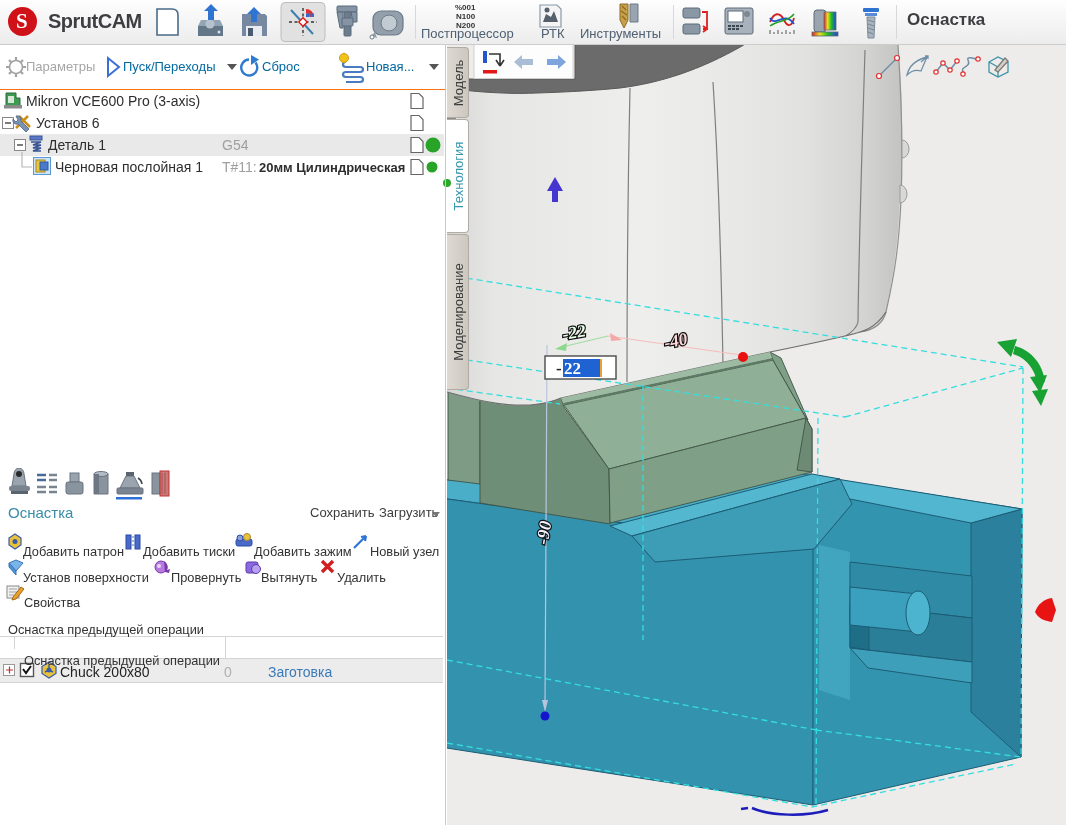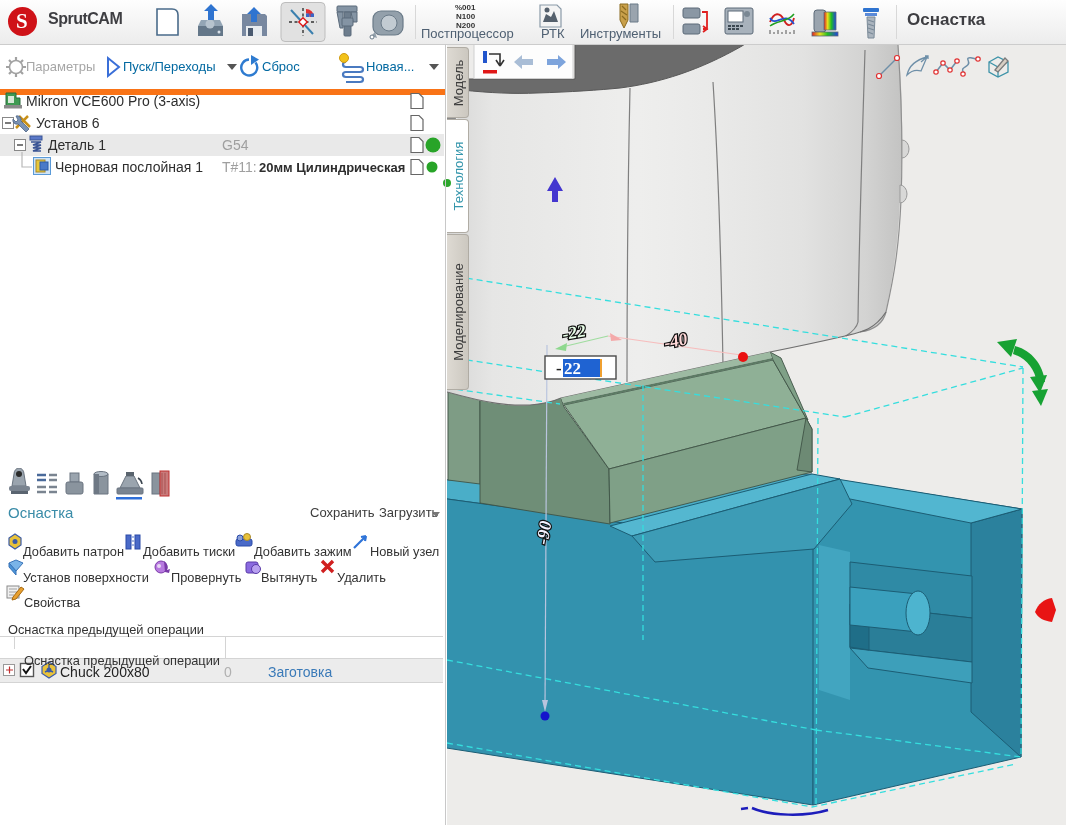--- a/index.html
+++ b/index.html
@@ -4,24 +4,24 @@
 <style>
 html,body{margin:0;padding:0;}
 body{width:1066px;height:825px;overflow:hidden;font-family:"Liberation Sans",sans-serif;background:#fff;}
 #app{position:relative;width:1066px;height:825px;}
 .abs{position:absolute;}
 
 #topbar{position:absolute;left:0;top:0;width:1066px;height:44px;background:linear-gradient(#fefefe,#ececec);border-bottom:1px solid #cccccc;}
 .sep{position:absolute;top:5px;width:1px;height:34px;background:#d8d8d8;}
 #logoC{position:absolute;left:8px;top:7px;width:29px;height:29px;border-radius:50%;background:#cf1218;}
 #logoC span{position:absolute;left:8px;top:2px;color:#fff;font-size:21px;font-weight:bold;font-family:"Liberation Serif",serif;}
-#logoT{position:absolute;left:48px;top:10px;font-size:16px;font-weight:bold;color:#3e3e42;letter-spacing:-0.5px;}
+#logoT{position:absolute;left:48px;top:10px;font-size:20px;font-weight:bold;color:#3e3e42;letter-spacing:-0.5px;}
 .grplbl{position:absolute;font-size:13px;color:#4f6072;}
 
-#bar2{position:absolute;left:0;top:45px;width:446px;height:44px;background:#fff;border-bottom:6px solid #f97316;}
+#bar2{position:absolute;left:0;top:45px;width:446px;height:44px;background:#fff;border-bottom:1px solid #f97316;}
 #bar2 .t{position:absolute;top:14px;font-size:13px;color:#0369a1;}
 
 #tree{position:absolute;left:0;top:90px;width:444px;}
 .trow{position:absolute;left:0;width:444px;height:22px;font-size:14px;color:#2e2e2e;}
 .trow .txt{position:absolute;top:3px;}
 .gray{color:#9f9f9f;}
 
 #lowp{position:absolute;left:0;top:468px;width:444px;}
 .btxt{font-size:12.8px;color:#333;white-space:nowrap;margin-top:12px;}
 

